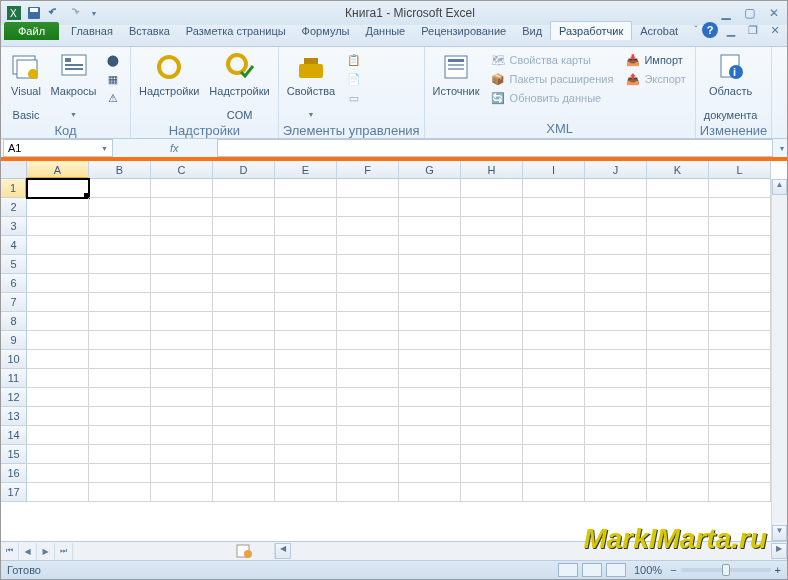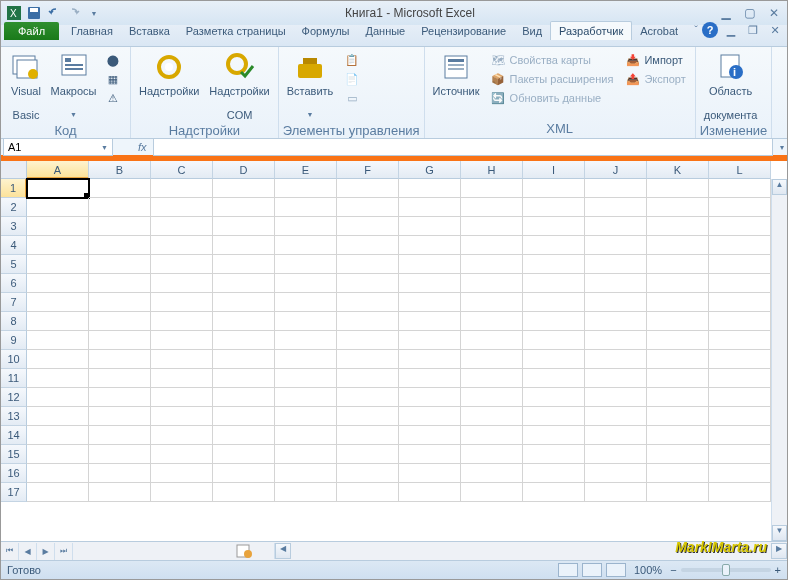--- a/index.html
+++ b/index.html
@@ -28,21 +28,21 @@
 .group-label { text-align: center; color: #5a7ca0; font-size: 13px; padding-bottom: 2px; position: relative; }
 .bigbtn { display: flex; flex-direction: column; align-items: center; justify-content: flex-start; padding: 2px 4px; cursor: pointer; text-align: center; color: #3b5a7a; line-height: 12px; min-width: 42px; }
 .bigicon { width: 32px; height: 32px; margin-bottom: 2px; display: flex; align-items: center; justify-content: center; }
 .dd { font-size: 7px; color: #5a7ca0; }
 .smallcol { display: flex; flex-direction: column; gap: 1px; padding: 2px; }
 .smallbtn { display: flex; align-items: center; gap: 3px; padding: 1px 3px; cursor: pointer; color: #3b5a7a; font-size: 11px; white-space: nowrap; }
 .smallbtn.disabled { color: #9aafc4; cursor: default; }
 .smallicon { width: 16px; height: 16px; display: flex; align-items: center; justify-content: center; }
 
 
-.fbar { height: 22px; border-bottom: 6px solid #f97316; display: flex; align-items: center; background: #eef5fb; font-size: 11px; }
+.fbar { height: 22px; border-bottom: 4px solid #f97316; display: flex; align-items: center; background: #eef5fb; font-size: 11px; gap: 32px; }
 .namebox { width: 110px; border: 1px solid #b8ccde; background: #fff; margin: 2px; padding: 2px 4px; display: flex; align-items: center; justify-content: space-between; }
 .fx { padding: 0 6px; font-style: italic; color: #5a7ca0; cursor: pointer; margin-left: 17px; }
 .formula-input { flex: 1; border: 1px solid #b8ccde; background: #fff; height: 18px; margin-right: 14px; padding: 0 4px; font-size: 11px; }
 .fbar-expand { position: absolute; right: 3px; cursor: pointer; }
 
 
 .gridwrap { position: absolute; top: 160px; left: 0; right: 0; bottom: 38px; overflow: hidden; background: #fff; }
 .corner { position: absolute; top: 0; left: 0; width: 26px; height: 18px; background: #e9edf4; border-right: 1px solid #b8ccde; border-bottom: 1px solid #b8ccde; }
 .colheads { position: absolute; top: 0; left: 26px; right: 16px; height: 18px; display: flex; }
 .colhead { width: 62px; background: linear-gradient(#f5f8fc,#e3ebf4); border-right: 1px solid #c4d4e3; border-bottom: 1px solid #b8ccde; text-align: center; font-size: 11px; color: #3b5a7a; line-height: 18px; cursor: pointer; }
@@ -70,21 +70,21 @@
 .hsb-btn { position: absolute; width: 16px; height: 16px; background: linear-gradient(#f5f8fc,#dfe7f1); border: 1px solid #b8ccde; cursor: pointer; font-size: 8px; color: #5a7ca0; text-align: center; }
 
 
 .status { position: absolute; bottom: 0; left: 0; right: 0; height: 19px; background: linear-gradient(#dce8f4,#cfdff0); display: flex; align-items: center; font-size: 11px; color: #3b5a7a; padding: 0 6px; border-top: 1px solid #b8ccde; }
 .status-right { margin-left: auto; display: flex; align-items: center; gap: 4px; }
 .viewbtn { width: 20px; height: 14px; border: 1px solid #9bb4cd; background: #eaf2fa; cursor: pointer; }
 .zoom { display: flex; align-items: center; gap: 2px; }
 .zslider { width: 90px; height: 4px; background: #c4d4e3; position: relative; border-radius: 2px; }
 .zthumb { position: absolute; left: 50%; top: -4px; width: 8px; height: 12px; background: #eaf2fa; border: 1px solid #8aa; border-radius: 2px; cursor: pointer; transform: translateX(-50%); }
 
-.watermark { position: absolute; right: 20px; bottom: 24px; font-size: 14px; font-weight: bold; color: #d8c800; text-shadow: 1px 1px 0 #333; pointer-events: none; font-style: italic; }
+.watermark { position: absolute; right: 20px; bottom: 24px; font-size: 28px; font-weight: bold; color: #d8c800; text-shadow: 1px 1px 0 #333; pointer-events: none; font-style: italic; }
 </style>
 </head>
 <body>
 
 <div class="titlebar">
   <div class="qat">
     <div class="qat-btn">
         <svg width="14" height="14">
           <rect width="14" height="14" fill="#217346"></rect>
           <text x="3" y="11" fill="#fff" font-size="10">X</text>
@@ -200,21 +200,21 @@
 
   <div class="group">
     <div class="group-body">
       <div class="bigbtn">
         <div class="bigicon">
             <svg width="30" height="30">
               <rect x="3" y="12" width="24" height="14" fill="#d8a800" rx="2"></rect>
               <rect x="8" y="6" width="14" height="6" fill="#b88800"></rect>
             </svg>
           </div>
-        <span>Вставить</span>
+        <span>Свойства</span>
           <br>
           <span class="dd">▼</span>
       </div>
       <div class="smallcol">
         <div class="smallbtn disabled">
             <span class="smallicon">📋</span>
           </div>
         <div class="smallbtn disabled">
             <span class="smallicon">📄</span>
           </div>

